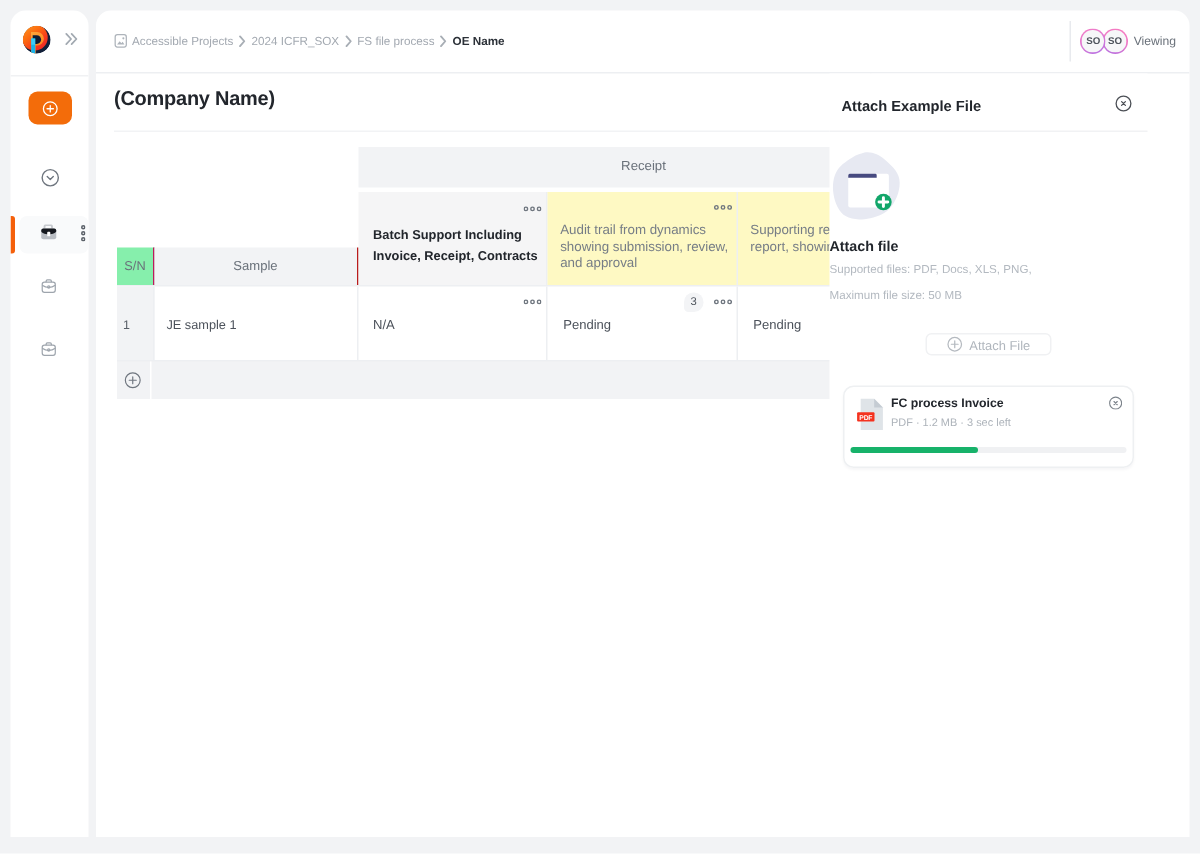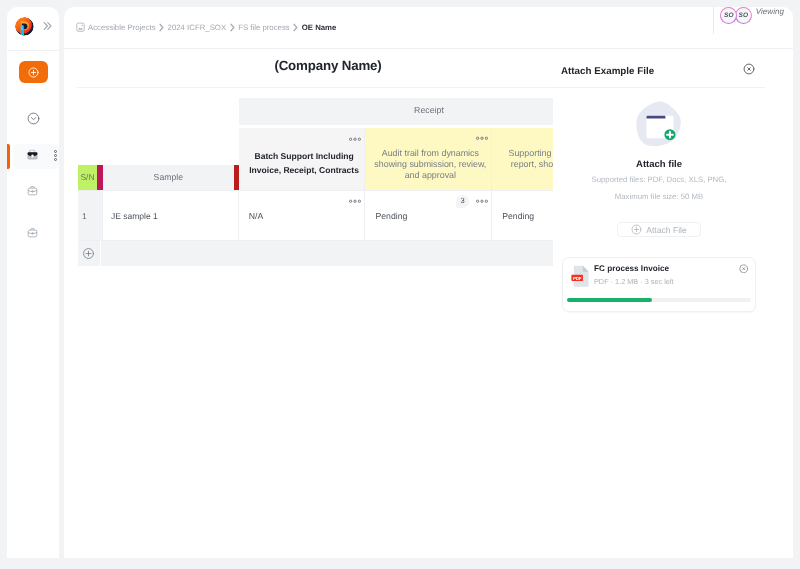--- a/index.html
+++ b/index.html
@@ -53,21 +53,21 @@
 
   
   .main {
     position:absolute; left:64px; top:7px; width:729px; height:551px;
     background:#fff; border-radius:10px 10px 0 0; overflow:hidden;
   }
   .topbar { height:42px; display:flex; align-items:center; border-bottom:1px solid #edeff2; padding-left:12px; }
   .crumbs { display:flex; align-items:center; gap:3.5px; font-size:7.8px; color:#a3a9b1; }
   .crumbs .sep { display:flex; align-items:center; }
   .crumb.active { color:#2c3138; font-weight:bold; }
-  .topbar-right { margin-left:auto; display:flex; align-items:flex-start; height:100%; padding-right:9px;font-style:italic; }
+  .topbar-right { margin-left:auto; display:flex; align-items:center; height:100%; padding-right:9px; }
   .vbar { width:1px; height:27px; background:#e8eaee; margin-right:6px; }
   .avatars { display:flex; align-items:center; }
   .av {
     width:17px; height:17px; border-radius:50%;
     display:flex; align-items:center; justify-content:center;
     font-size:6.5px; font-weight:bold; color:#50565e; background:#f6f7f8;
     position:relative;
   }
   .av.a1 { background:
       linear-gradient(#f6f7f8,#f6f7f8) padding-box,
@@ -75,45 +75,45 @@
     border:1.5px solid transparent; z-index:2; }
   .avatars { position:relative; }
   .av.a2 { background:
       linear-gradient(#f6f7f8,#f6f7f8) padding-box,
       linear-gradient(200deg,#f77bc0 0%,#ef7ac6 45%,#b06fe5 100%) border-box;
     border:1.5px solid transparent; margin-left:-2.5px; z-index:1; }
   .viewing { font-size:8.1px; color:#6a717a; margin-left:4px; }
 
   
   .body-area { position:relative; height:509px; display:flex; }
-  .left-area { width:516px; position:relative;text-align:center; }
+  .left-area { width:516px; position:relative; }
   .page-title { font-size:13.3px; font-weight:bold; padding:9px 0 0 12px; letter-spacing:-0.15px; }
   .title-rule { position:absolute; left:12px; right:0; top:38px; height:1px; background:#f2f3f5; }
 
   
   .table { position:absolute; left:14px; top:49px; width:541px; }
   .trow { display:flex; }
   .grp-blank { width:161px; height:27px; background:#fff; }
   .grp-request {
     width:380px; height:27px; background:#f2f3f5;
     display:flex; align-items:center; justify-content:center;
     font-size:8.8px; color:#6a717a; padding-bottom:4px;
   }
   .gap3 { height:3px; }
   .hdr2 { display:flex; align-items:flex-end; height:62px; }
   .h-sn {
-    width:25px; height:25px; background:#bef264; border-right:6px solid #be185d;
+    width:25px; height:25px; background:#86efac; border-right:1px solid #be185d;
     display:flex; align-items:center; justify-content:center; font-size:8.5px; color:#6a717a;
     padding-bottom:2px;
     margin-top:19px;
   }
   .h-sample {
     width:136px; height:25px; background:#f2f3f5;
     display:flex; align-items:center; justify-content:center; font-size:8.7px; color:#6a717a;
-    border-right:5px solid #b91c1c; padding-bottom:2px;
+    border-right:1px solid #b91c1c; padding-bottom:2px;
   }
   .h-col {
     width:127px; height:62px; padding:20px 4px 0 8px; position:relative;
     font-size:8.9px; line-height:11px; color:#767d86; border-right:1px solid #edeff2;
     background:#fef9c3; align-self:flex-start;
   }
   .h-col.sel { background:#f5f5f6; color:#22262c; font-weight:bold; font-size:8.55px;
                line-height:13.8px; padding:22px 5px 0 10px; border-right:1px solid #edeff2; }
   .dots-h { position:absolute; top:4.5px; right:3.5px; }
 
@@ -134,21 +134,21 @@
   .addrow { display:flex; border-top:1px solid #edeff2; background:#f2f3f5; height:26px; align-items:center; }
   .addrow .plus { width:25px; display:flex; align-items:center; justify-content:center; margin-left:-2px; margin-top:-1px; border-right:1px solid #fff; height:100%; }
 
   
   .divider-v { position:absolute; left:516px; top:0; width:1px; height:509px; background:#edeff2; }
   .right-panel { position:absolute; left:489px; top:0; width:212px; height:509px; background:#fff; }
   .rp-head { height:39px; display:flex; align-items:center; padding:6px 10px 0 8px; border-bottom:1px solid #f1f2f4; }
   .rp-title { font-size:9.8px; font-weight:bold; color:#22262c; }
   .rp-close { margin-left:auto; }
 
-  .drop { padding:8px 0 0 0; text-align:center; }
+  .drop { padding:8px 0 0 0; }
   .folder-ic { margin:0 auto; }
   .drop-title { font-size:9.5px; font-weight:bold; margin-top:4px; color:#22262c; }
   .drop-sub { font-size:7.75px; color:#b3b9c0; margin-top:5px; }
   .drop-sub2 { font-size:7.75px; color:#b3b9c0; margin-top:8px; }
   .attach-btn {
     margin:21px auto 0; width:84px; height:15px; border:1px solid #f0f1f3; border-radius:4px;
     display:flex; align-items:center; justify-content:center; gap:4px;
     font-size:8.6px; color:#b0b6bd;
   }
 

